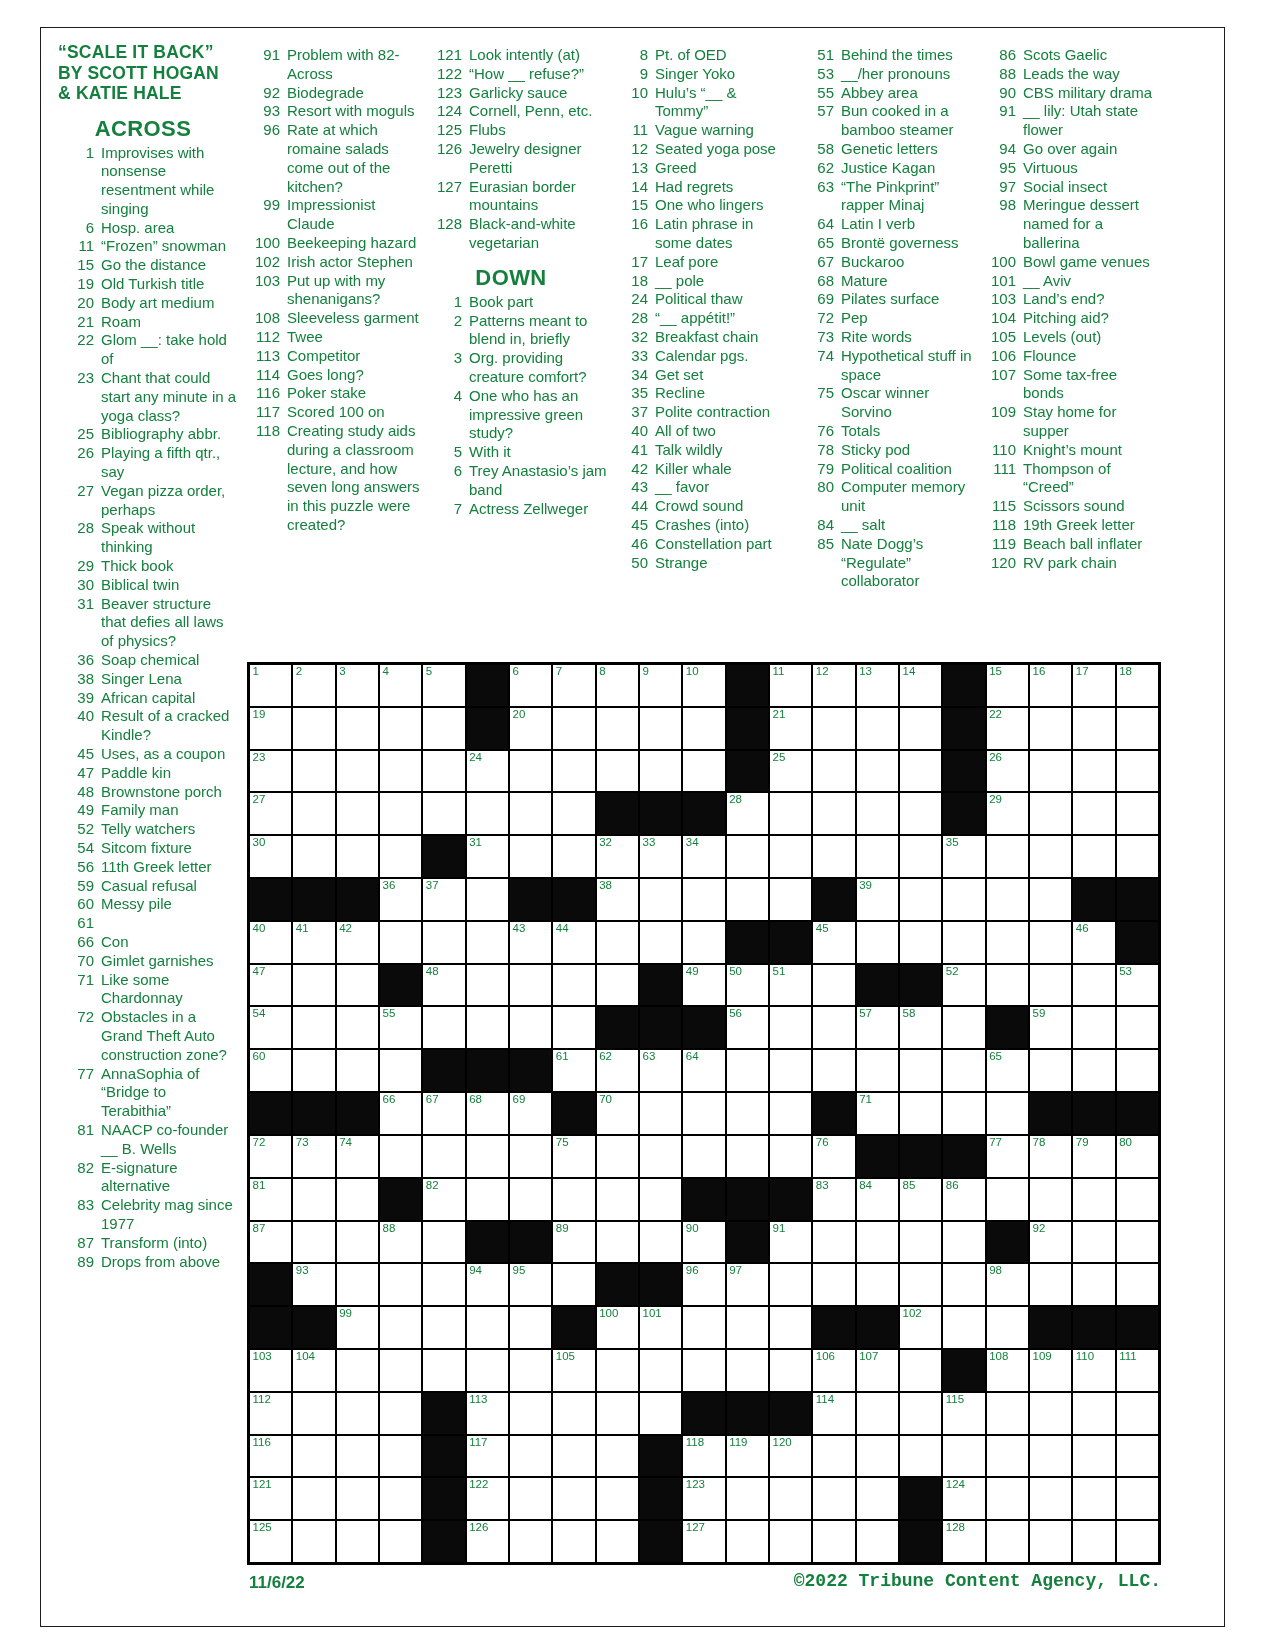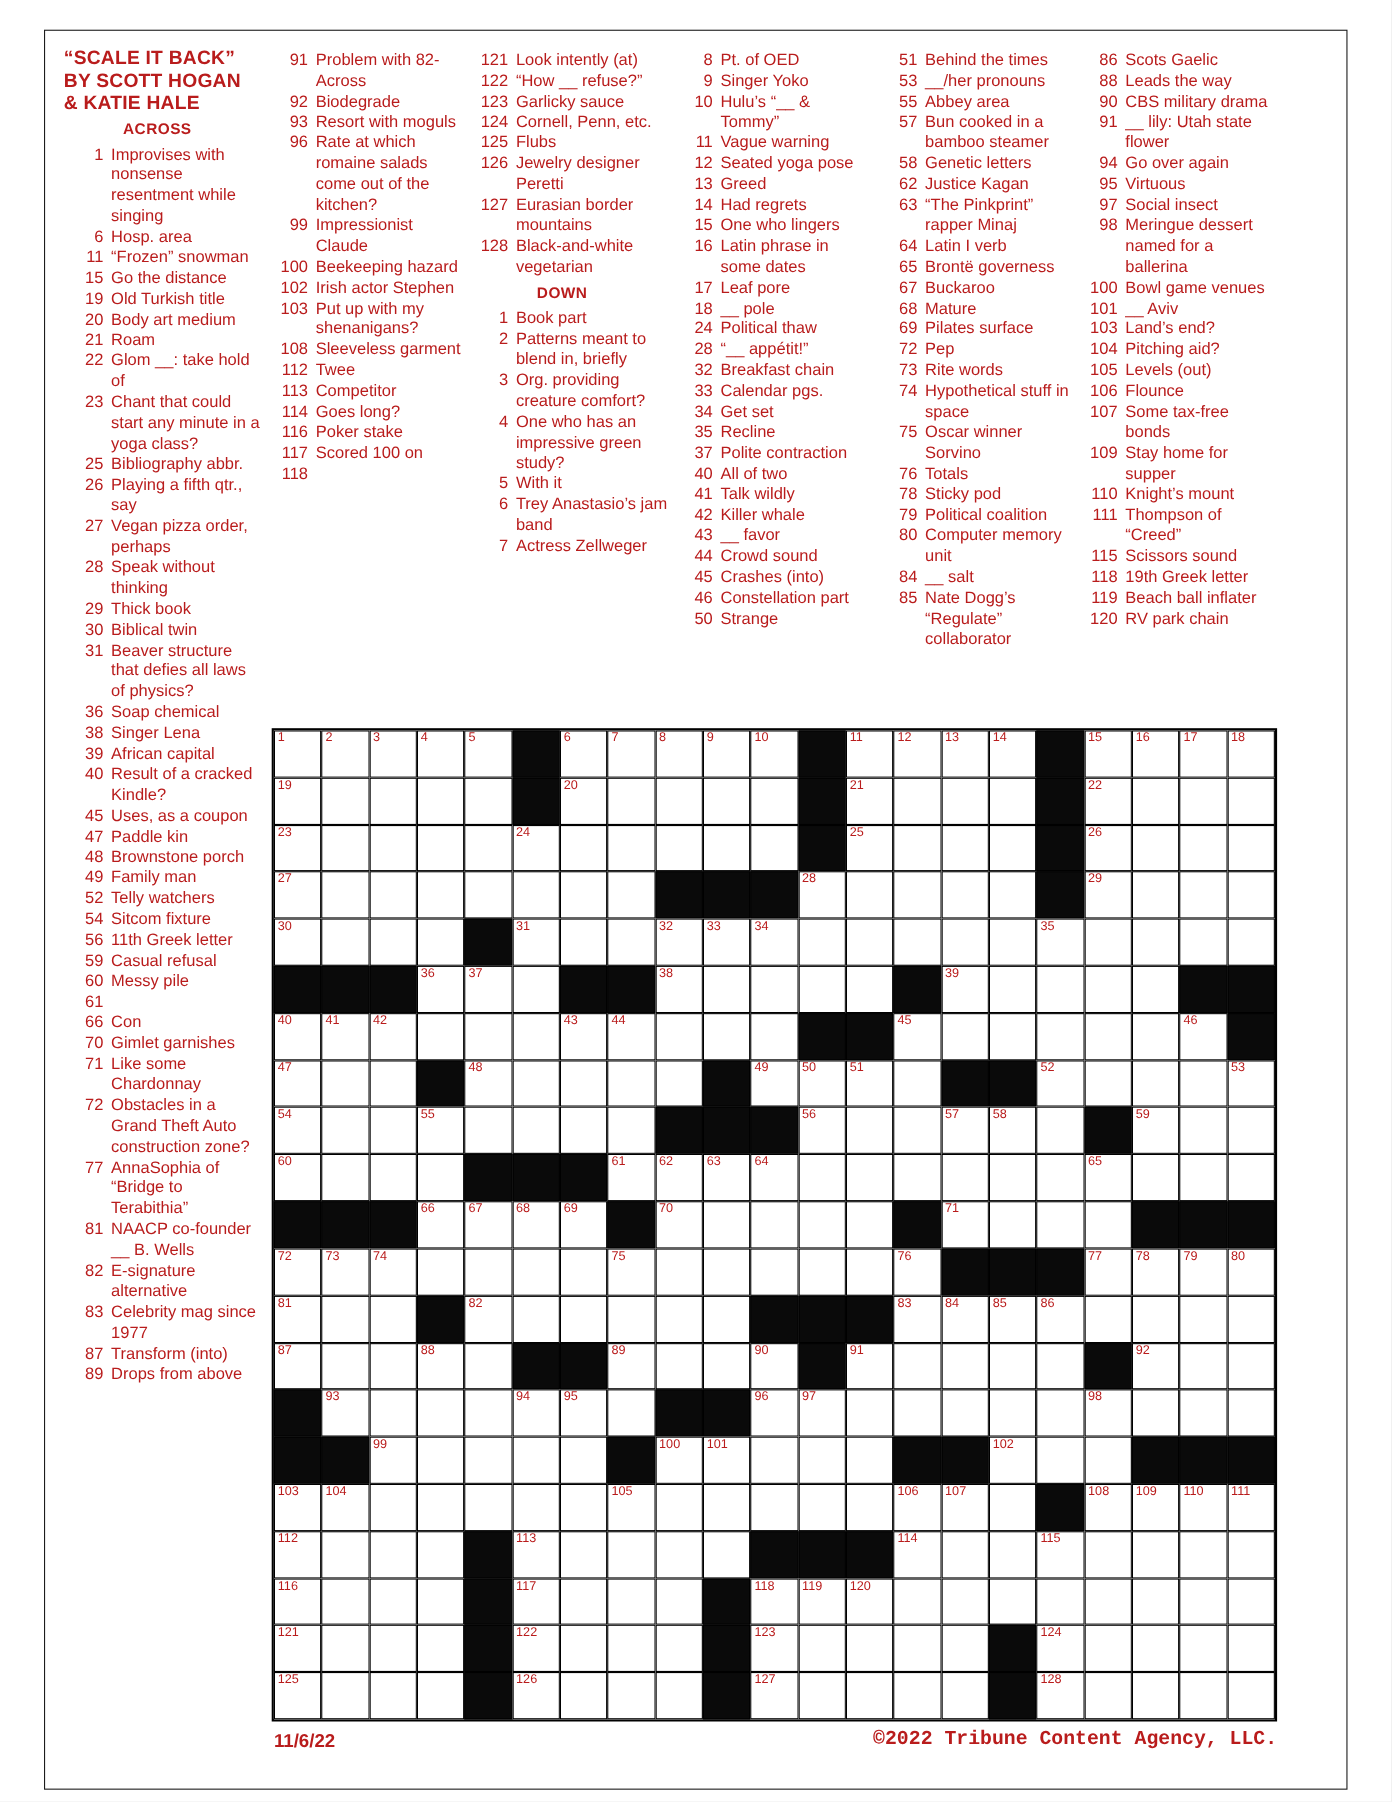--- a/index.html
+++ b/index.html
@@ -1,25 +1,25 @@
 <!DOCTYPE html>
 <html><head>
 <meta charset="utf-8">
 <style>
   html,body{margin:0;padding:0;background:#e8e8e8;}
   .page{position:relative;width:1265px;height:1638px;background:#ffffff;
-        font-family:"Liberation Sans","DejaVu Sans",sans-serif;color:#b91c1c;overflow:hidden;}
+        font-family:"Liberation Sans","DejaVu Sans",sans-serif;color:#15803d;overflow:hidden;}
   .frame{position:absolute;left:40px;top:27px;width:1183px;height:1598px;
          border:1.5px solid #1c1c1c;pointer-events:none;}
   .col{position:absolute;top:46px;}
   .col.first{top:42px;}
   .title-block{padding-left:6px;margin-bottom:2px;}
   .title-line{font-weight:bold;font-size:17.5px;line-height:20.5px;letter-spacing:.2px;white-space:nowrap;}
-  .clue-header{font-weight:bold;font-size:14px;line-height:20px;text-align:center;
-               width:182px;margin:3px 0 5px 0;letter-spacing:.4px;}
+  .clue-header{font-weight:bold;font-size:22px;line-height:20px;text-align:center;
+               width:182px;margin:15px 0 5px 0;letter-spacing:.4px;}
   .clue{display:flex;font-size:15px;line-height:18.8px;}
   .cnum{flex:none;width:42px;text-align:right;padding-right:7px;}
   .ctxt{flex:none;width:138px;}
   .grid{position:absolute;left:247px;top:662px;width:914px;height:903px;
         border:2.5px solid #000;box-sizing:border-box;background:#fff;
         display:grid;grid-template-columns:repeat(21,1fr);grid-template-rows:repeat(21,1fr);}
   .cell{position:relative;border:1px solid #000;box-sizing:border-box;background:#fff;}
   .cell.black{background:#0a0a0a;}
   .num{position:absolute;top:0px;left:2.5px;font-size:11.5px;line-height:13px;font-weight:400;}
   .date{position:absolute;left:249px;top:1573px;font-weight:bold;font-size:17px;}
@@ -251,20 +251,21 @@
         <div class="clue">
           <span class="cnum">116</span>
           <span class="ctxt">Poker stake</span>
         </div>
         <div class="clue">
           <span class="cnum">117</span>
           <span class="ctxt">Scored 100 on</span>
         </div>
         <div class="clue">
           <span class="cnum">118</span>
+          <span class="ctxt">Creating study aids during a classroom lecture, and how seven long answers in this puzzle were created?</span>
         </div>
       </div>
       <div class="col" style="left: 420px;">
         <div class="clue">
           <span class="cnum">121</span>
           <span class="ctxt">Look intently (at)</span>
         </div>
         <div class="clue">
           <span class="cnum">122</span>
           <span class="ctxt">“How __ refuse?”</span>

